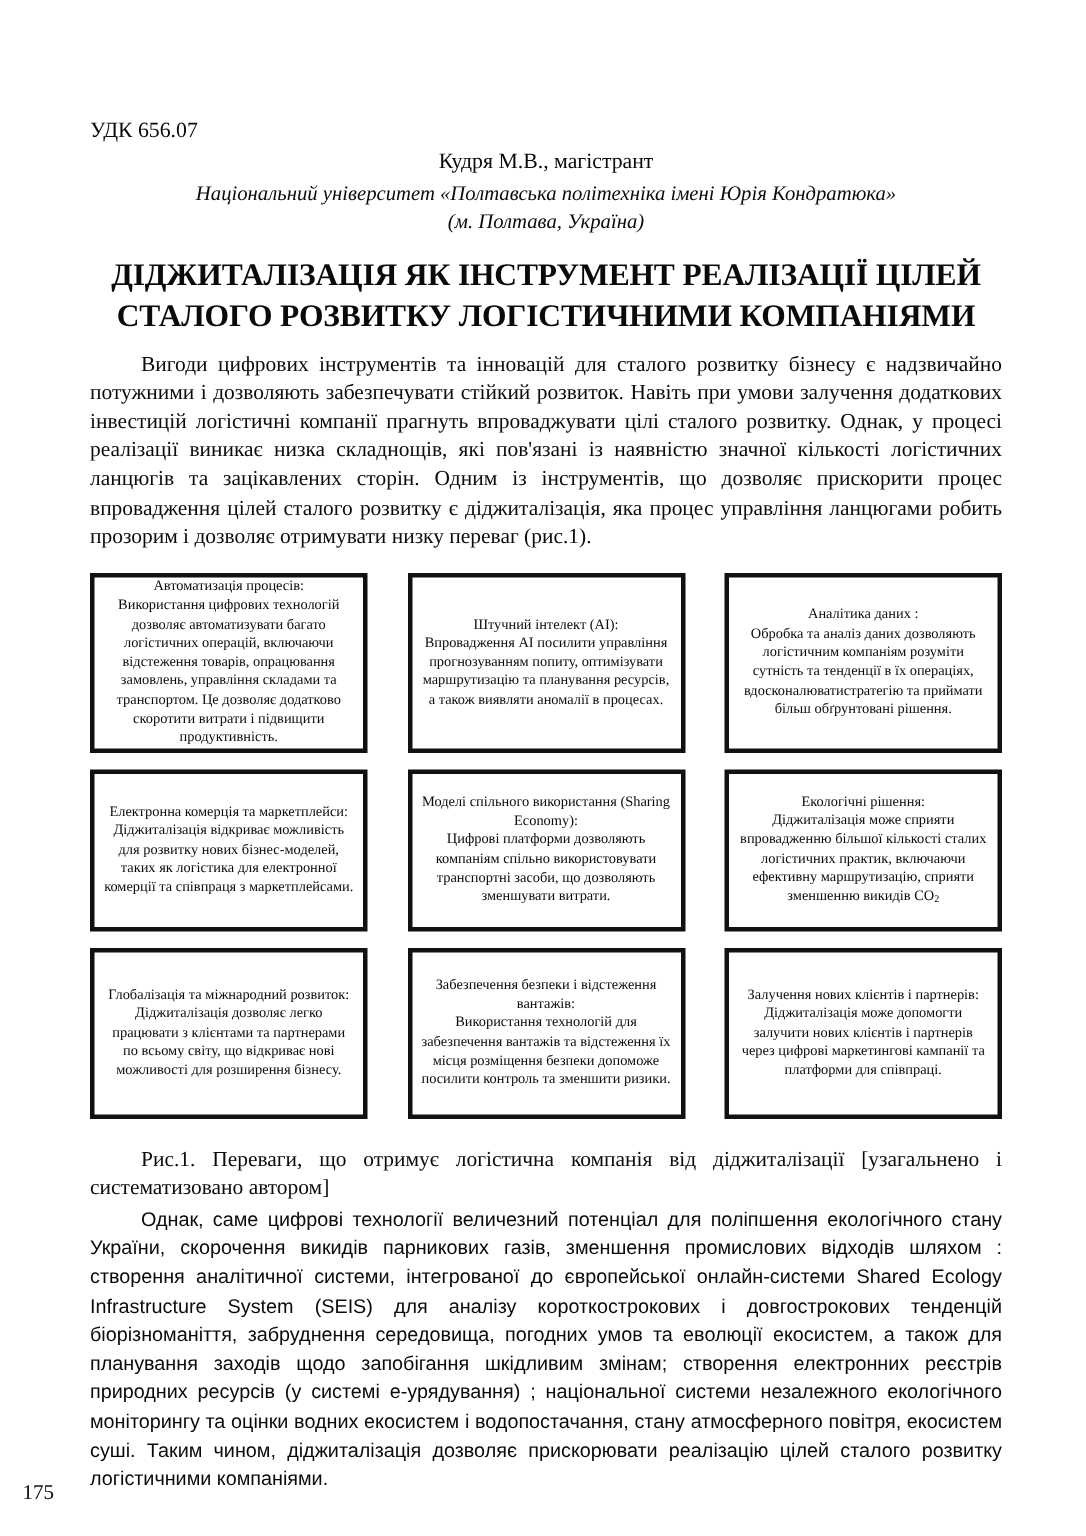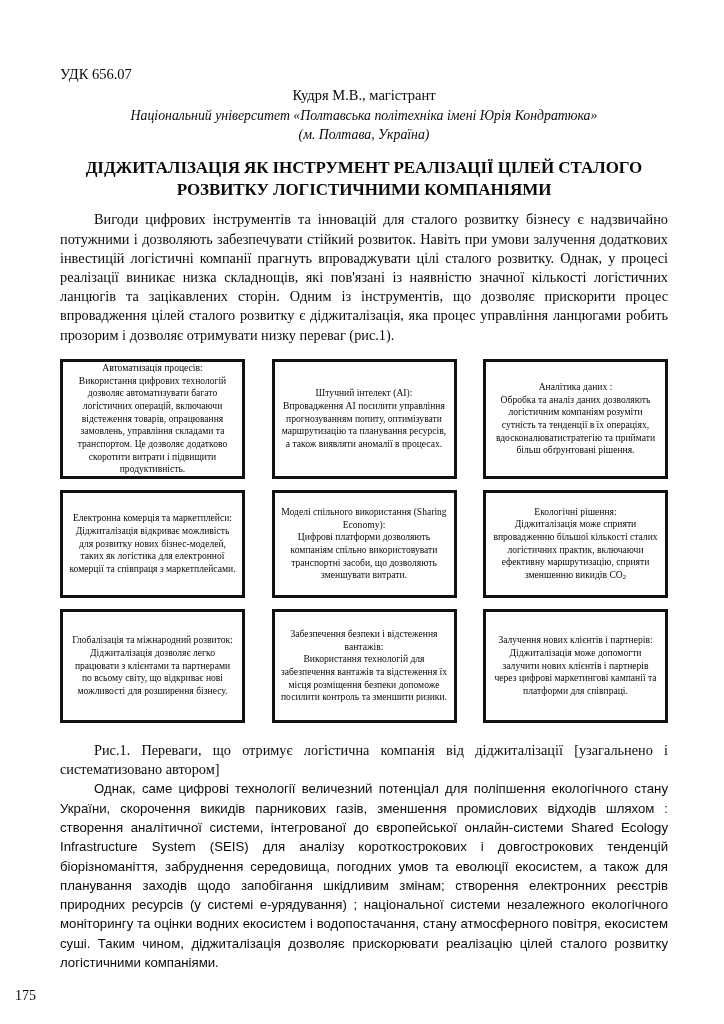--- a/index.html
+++ b/index.html
@@ -23,21 +23,21 @@
     height: 1024px;
     box-sizing: border-box;
     padding: 62px 56px 18px 60px;
   }
 
   
   .udk {
     font-size: 14.5px;
     line-height: 1.25;
     text-align: left;
-    margin: 3px 0 2px 0;
+    margin: 16px 0 2px 0;
   }
   .author-line {
     font-size: 14.5px;
     line-height: 1.42;
     text-align: center;
     margin: 0;
   }
   .affiliation {
     font-size: 13.8px;
     line-height: 1.42;
@@ -48,21 +48,21 @@
   .city {
     font-size: 13.8px;
     line-height: 1.42;
     text-align: center;
     font-style: italic;
     margin: 0 0 12px 0;
   }
 
   
   .doc-title {
-    font-size: 17px;
+    font-size: 21px;
     font-weight: bold;
     text-align: center;
     line-height: 1.28;
     letter-spacing: -0.1px;
     margin: 6px 0 10px 0;
   }
 
   
   .para {
     font-size: 14.3px;

